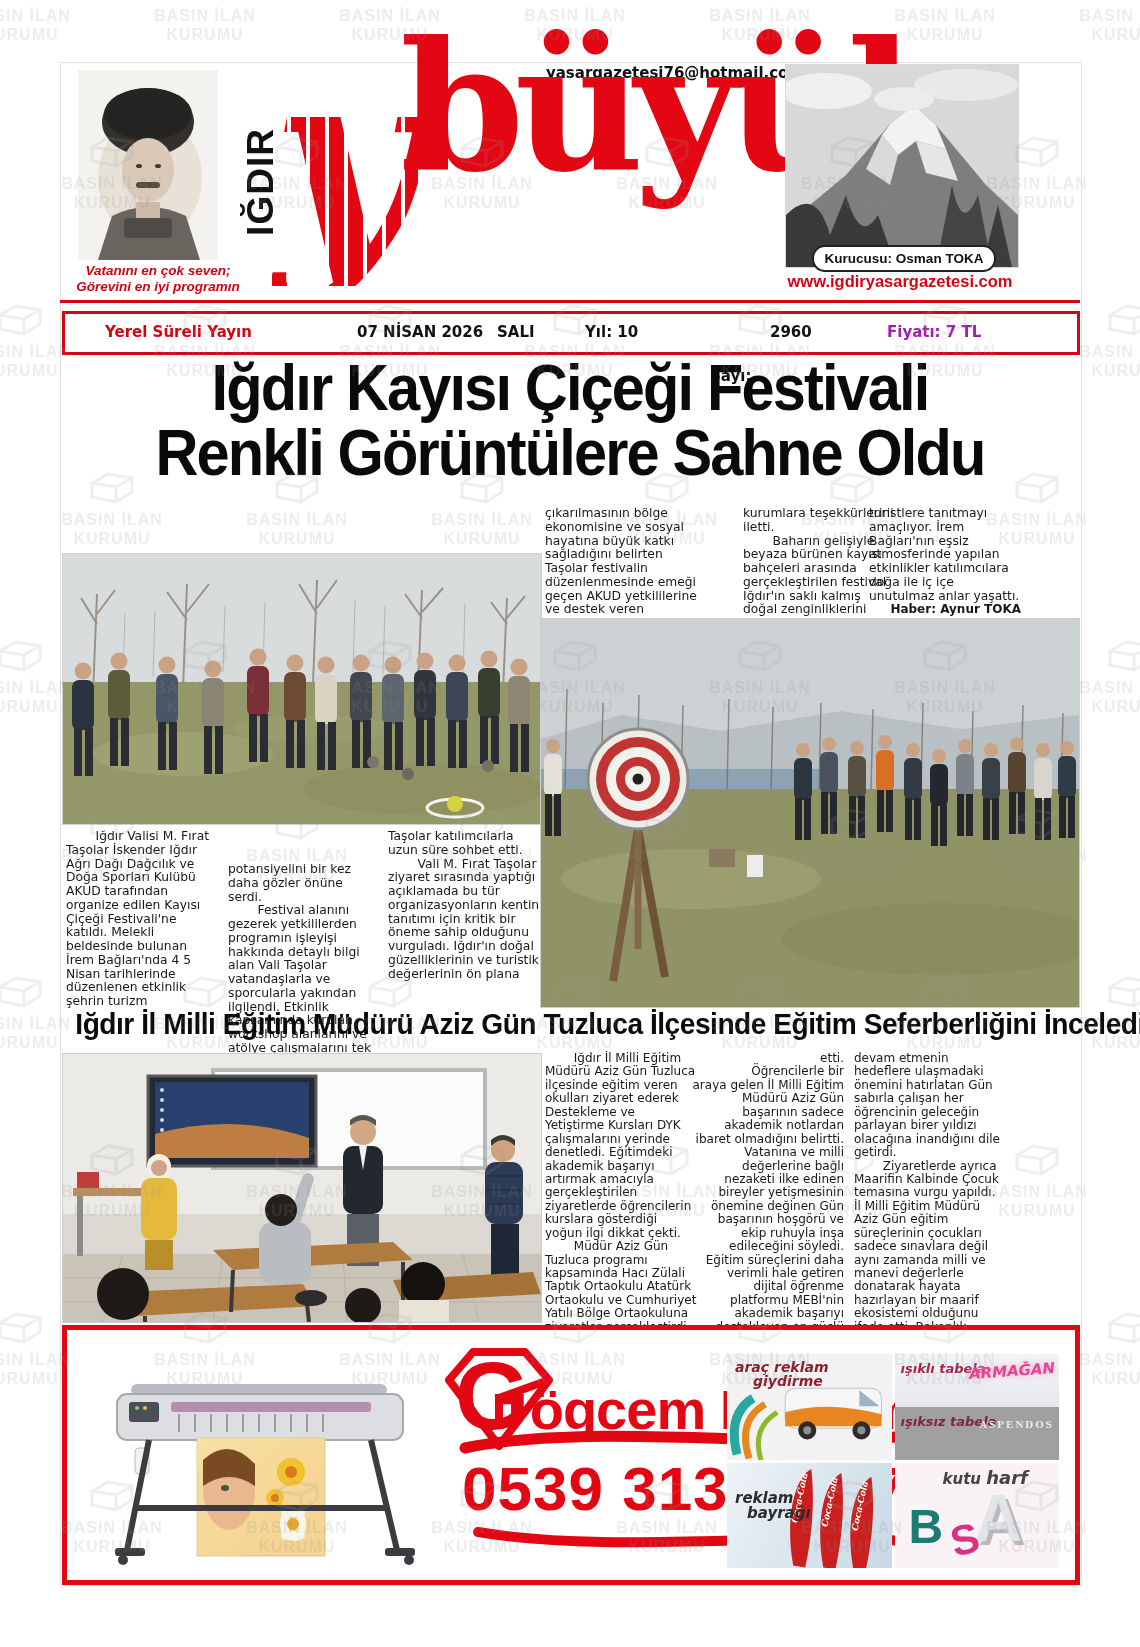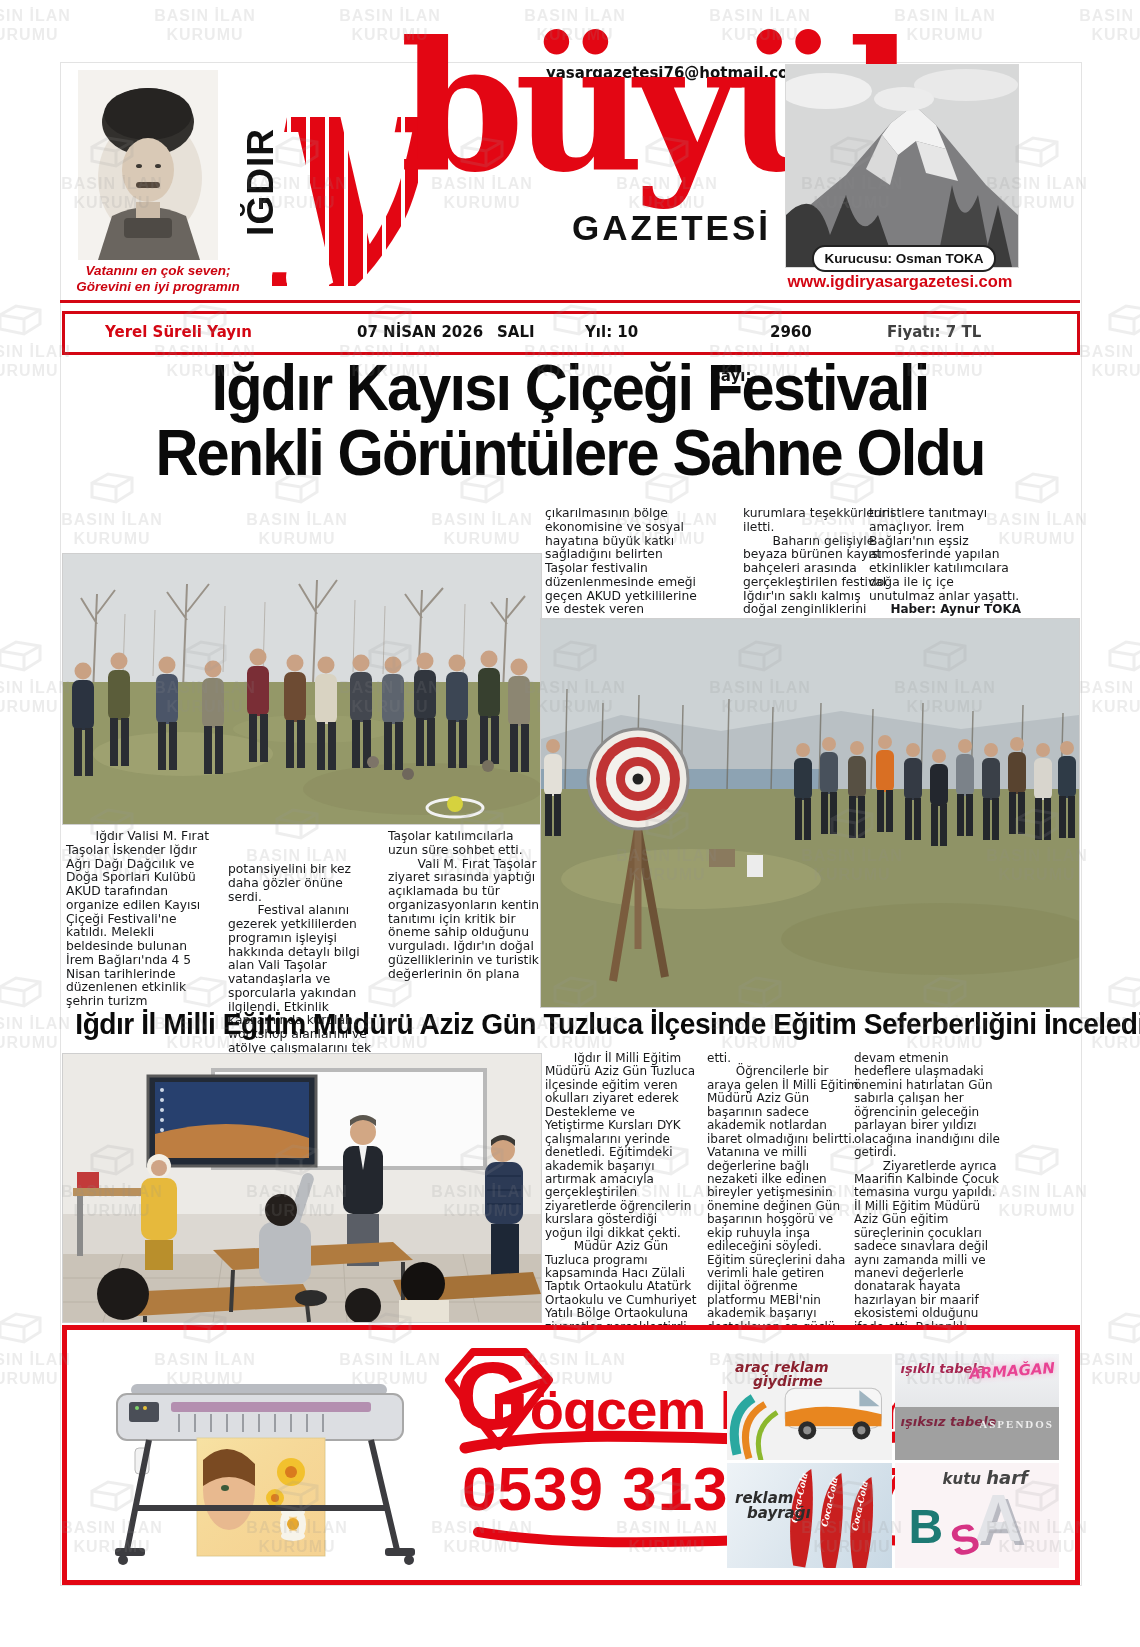--- a/index.html
+++ b/index.html
@@ -31,21 +31,21 @@
 
   
   .infobar{left:62px;top:311px;width:1012px;height:38px;border:3px solid #d40613;background:#fff;}
   .infobar span{position:absolute;top:9px;font-size:15px;white-space:nowrap;}
   .ib-type{left:40px;color:#d40613;font-weight:bold;font-size:16px;}
   .ib-date{left:292px;color:#111;font-weight:bold;}
   .ib-day{left:432px;color:#111;font-weight:bold;}
   .ib-year{left:520px;color:#111;font-weight:bold;}
   .ib-issue{left:645px;color:#111;font-weight:bold;margin-top:44px;}
   .ib-issuev{left:705px;color:#111;font-weight:bold;}
-  .ib-price{left:822px;color:#404040;font-weight:bold;font-size:17px;}
+  .ib-price{left:822px;color:#a21caf;font-weight:bold;font-size:17px;}
 
   
   .headline1{left:60px;top:356px;width:1020px;text-align:center;color:#0a0a0a;
              font:900 64px/1.02 "Liberation Sans",sans-serif;letter-spacing:-2px;}
   .headline1 .hl{display:block;transform:scaleX(0.93);transform-origin:center;white-space:nowrap;}
   .headline2{left:60px;top:1009px;width:1020px;text-align:center;color:#0a0a0a;
              font:900 29px/1.05 "Liberation Sans",sans-serif;letter-spacing:-0.5px;}
   .headline2 .hl{display:block;transform:scaleX(0.97);transform-origin:center;white-space:nowrap;}
 
   
@@ -96,21 +96,20 @@
     </svg>
   </div>
   <div class="abs motto">
     <div>Vatanını en çok seven;</div>
     <div>Görevini en iyi programın</div>
   </div>
 
   <div class="abs city-vert">IĞDIR</div>
   <div class="abs logo-y">y</div>
   <div class="abs logo-rest">büyük</div>
-  <div class="abs logo-sub">GAZETESİ</div>
 
   <div class="abs mountain">
     <svg width="232" height="202" viewBox="0 0 232 202">
       <rect width="232" height="202" fill="#d7d8d8"></rect>
       <ellipse cx="40" cy="26" rx="46" ry="18" fill="#efefef"></ellipse>
       <ellipse cx="180" cy="20" rx="52" ry="16" fill="#e9e9e9"></ellipse>
       <path d="M0 160 L60 110 L105 58 L128 40 L150 60 L200 120 L232 150 L232 202 L0 202 Z" fill="#7e7e80"></path>
       <path d="M105 58 L128 40 L150 60 L160 84 L130 76 L112 90 L96 70 Z" fill="#f2f2f2"></path>
       <path d="M96 70 L112 90 L104 120 L80 104 Z" fill="#dadada"></path>
       <path d="M130 76 L160 84 L172 116 L140 108 Z" fill="#e6e6e6"></path>
@@ -348,21 +347,21 @@
       <rect x="336" y="246" width="50" height="22" fill="#e8e3d6"></rect>
       <circle cx="300" cy="252" r="18" fill="#1d1a18"></circle>
       <ellipse cx="248" cy="244" rx="16" ry="8" fill="#2c2c2c"></ellipse>
     </svg>
   </div>
 
   <div class="col" style="left:545px;top:1052px;font-size:12px;">
     <p class="ind">Iğdır İl Milli Eğitim Müdürü Aziz Gün Tuzluca ilçesinde eğitim veren okulları ziyaret ederek Destekleme ve Yetiştirme Kursları DYK çalışmalarını yerinde denetledi. Eğitimdeki akademik başarıyı artırmak amacıyla gerçekleştirilen ziyaretlerde öğrencilerin kurslara gösterdiği yoğun ilgi dikkat çekti.</p>
     <p class="ind">Müdür Aziz Gün Tuzluca programı kapsamında Hacı Zülali Taptık Ortaokulu Atatürk Ortaokulu ve Cumhuriyet Yatılı Bölge Ortaokuluna ziyaretler gerçekleştirdi. DYK süreçlerinin öğrencilerin akademik gelişimindeki kritik rolünü vurgulayan Gün bu dönemin disiplinli şekilde değerlendirilmesinin başarıda belirleyici unsur olacağını ifade</p>
   </div>
-  <div class="col" style="left:707px;top:1052px;font-size:12px;">
+  <div class="col" style="left:692px;top:1052px;font-size:12px;text-align:right;">
     <p>etti.</p>
     <p class="ind">Öğrencilerle bir araya gelen İl Milli Eğitim Müdürü Aziz Gün başarının sadece akademik notlardan ibaret olmadığını belirtti. Vatanına ve milli değerlerine bağlı nezaketi ilke edinen bireyler yetişmesinin önemine değinen Gün başarının hoşgörü ve ekip ruhuyla inşa edileceğini söyledi. Eğitim süreçlerini daha verimli hale getiren dijital öğrenme platformu MEBİ'nin akademik başarıyı destekleyen en güçlü araçlardan biri olduğunu da sözlerine ekledi.</p>
     <p class="ind">Hafta sonlarını okul sıralarında ter dökerek geçiren öğrencilerin özverisine dikkat çeken Gün sarf edilen hiçbir emeğin karşılıksız kalmayacağını vurguladı. Kurslara kesintisiz</p>
   </div>
   <div class="col" style="left:854px;top:1052px;font-size:12px;">
     <p>devam etmenin hedeflere ulaşmadaki önemini hatırlatan Gün sabırla çalışan her öğrencinin geleceğin parlayan birer yıldızı olacağına inandığını dile getirdi.</p>
     <p class="ind">Ziyaretlerde ayrıca Maarifin Kalbinde Çocuk temasına vurgu yapıldı. İl Milli Eğitim Müdürü Aziz Gün eğitim süreçlerinin çocukları sadece sınavlara değil aynı zamanda milli ve manevi değerlerle donatarak hayata hazırlayan bir maarif ekosistemi olduğunu ifade etti. Bakanlık vizyonu doğrultusunda çocukların ruh ve beden bütünlüğünü merkeze alan çalışmaların Tuzluca genelinde kararlılıkla devam edeceği belirtildi.</p>
     <p class="byline">Haber: Kader AKICI</p>
   </div>
 

